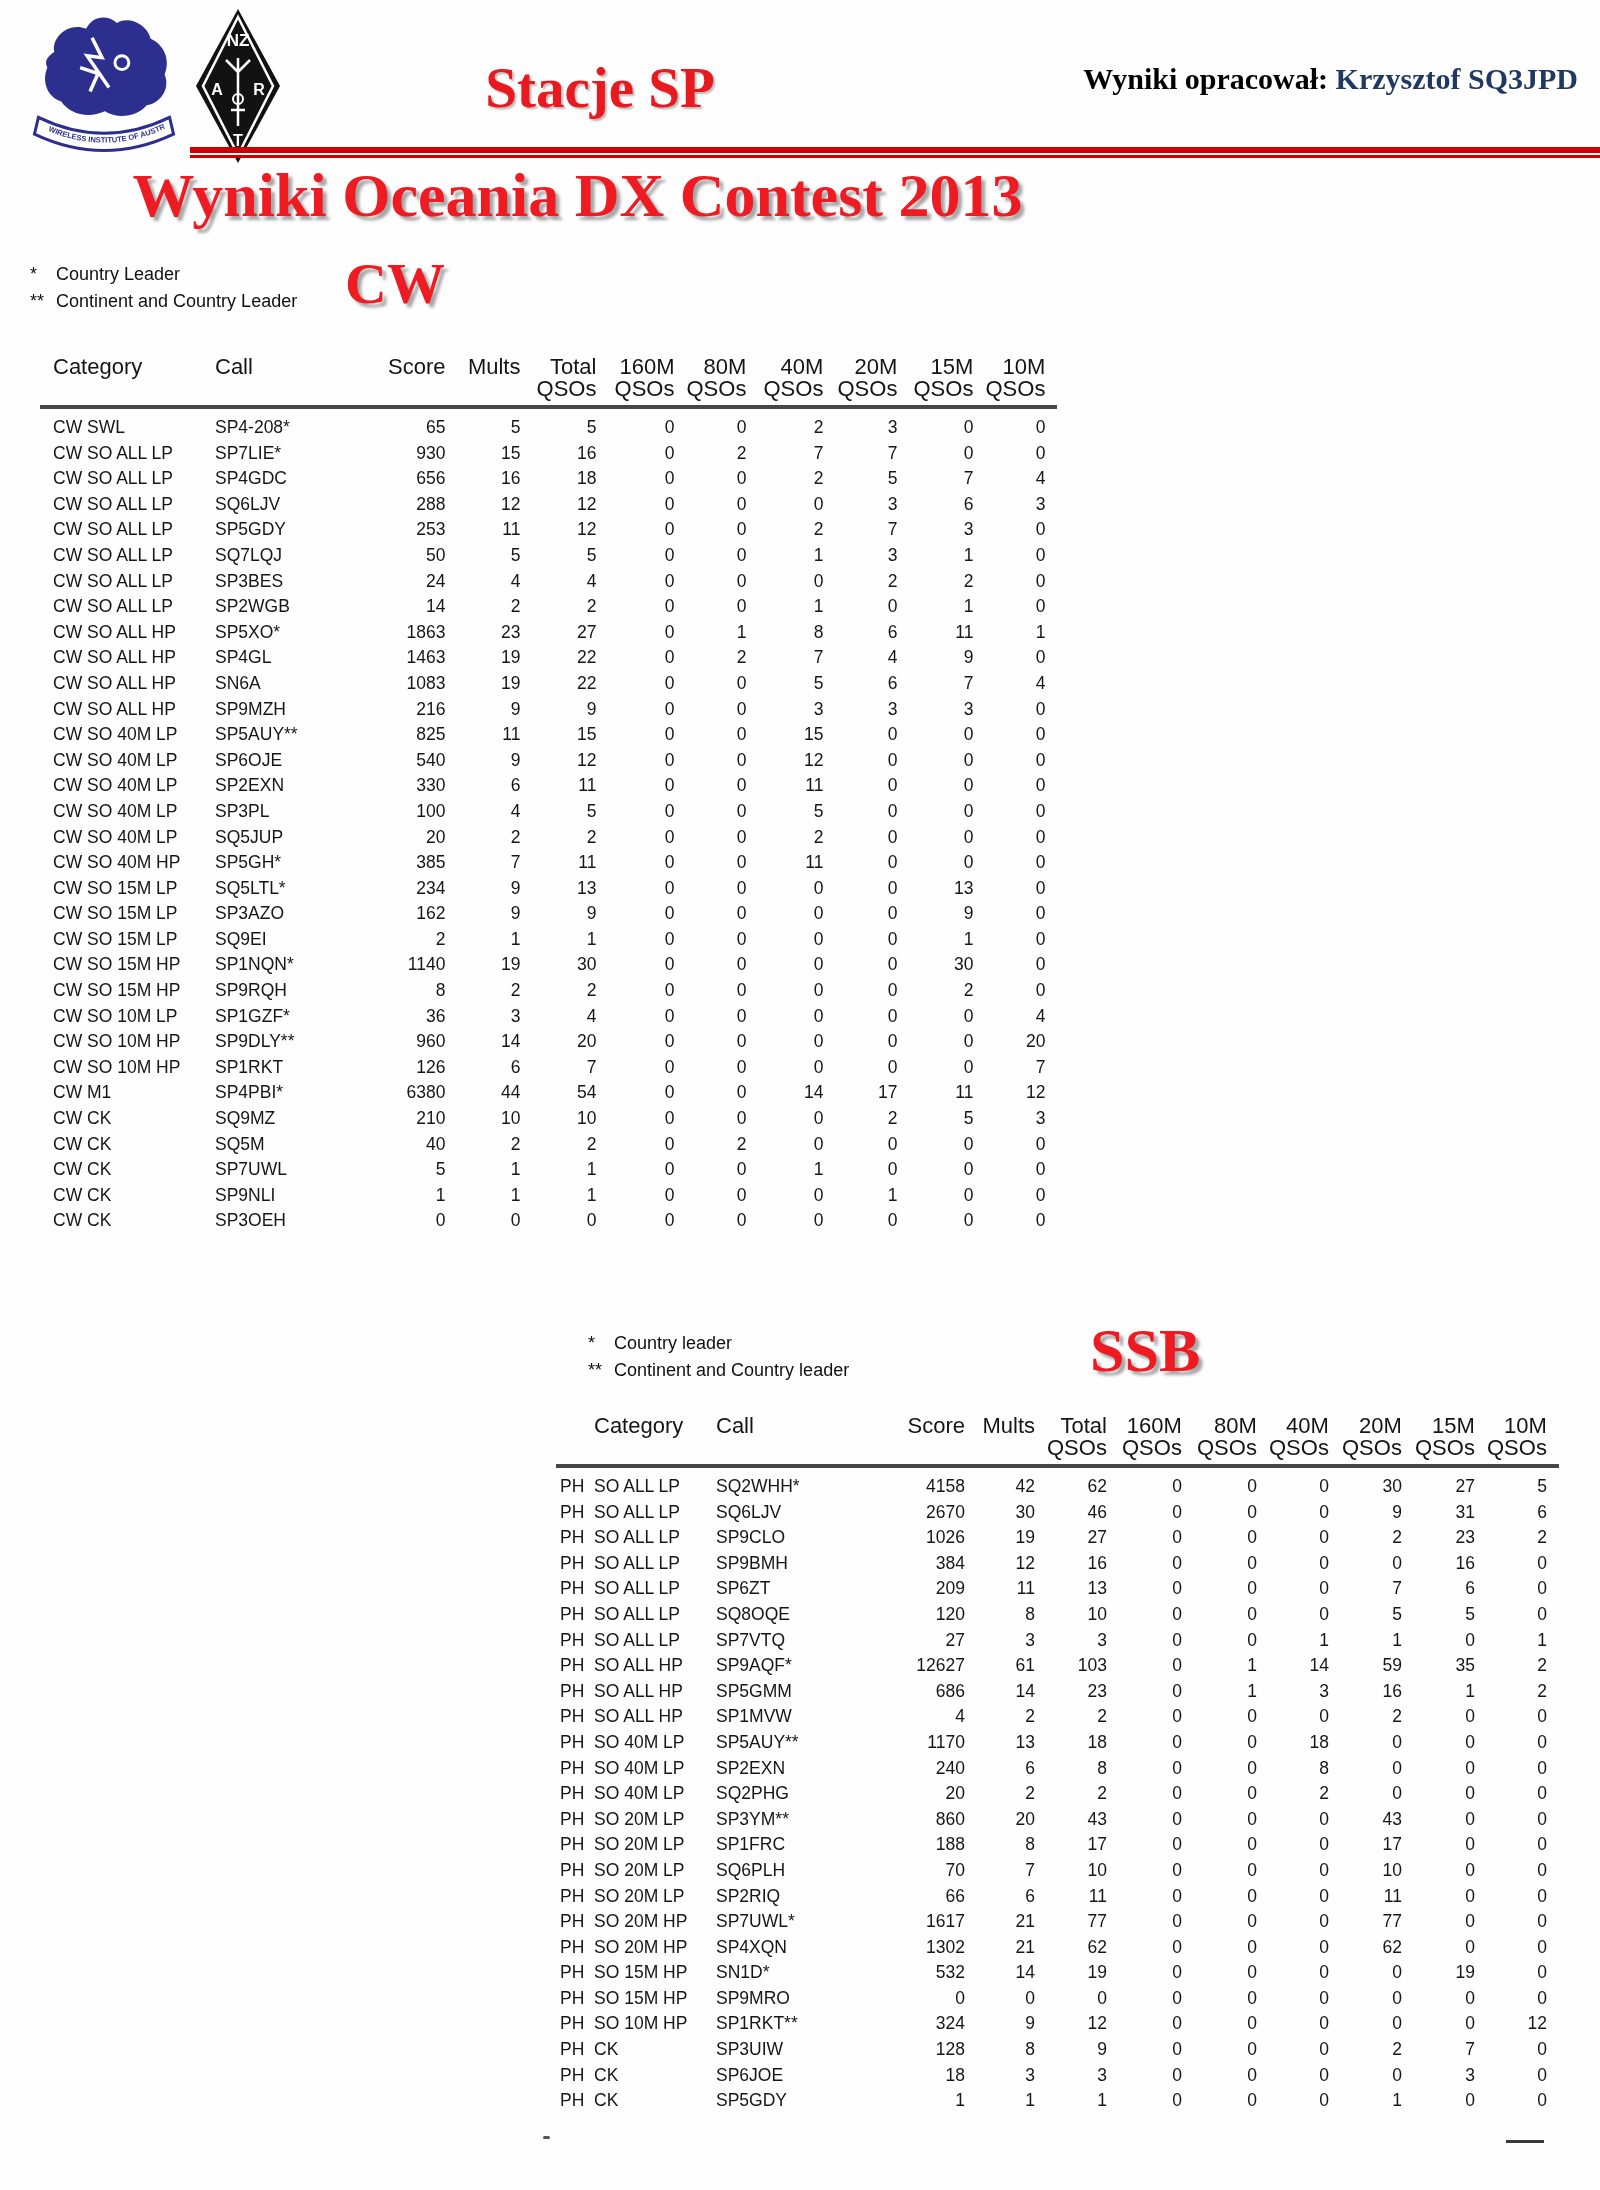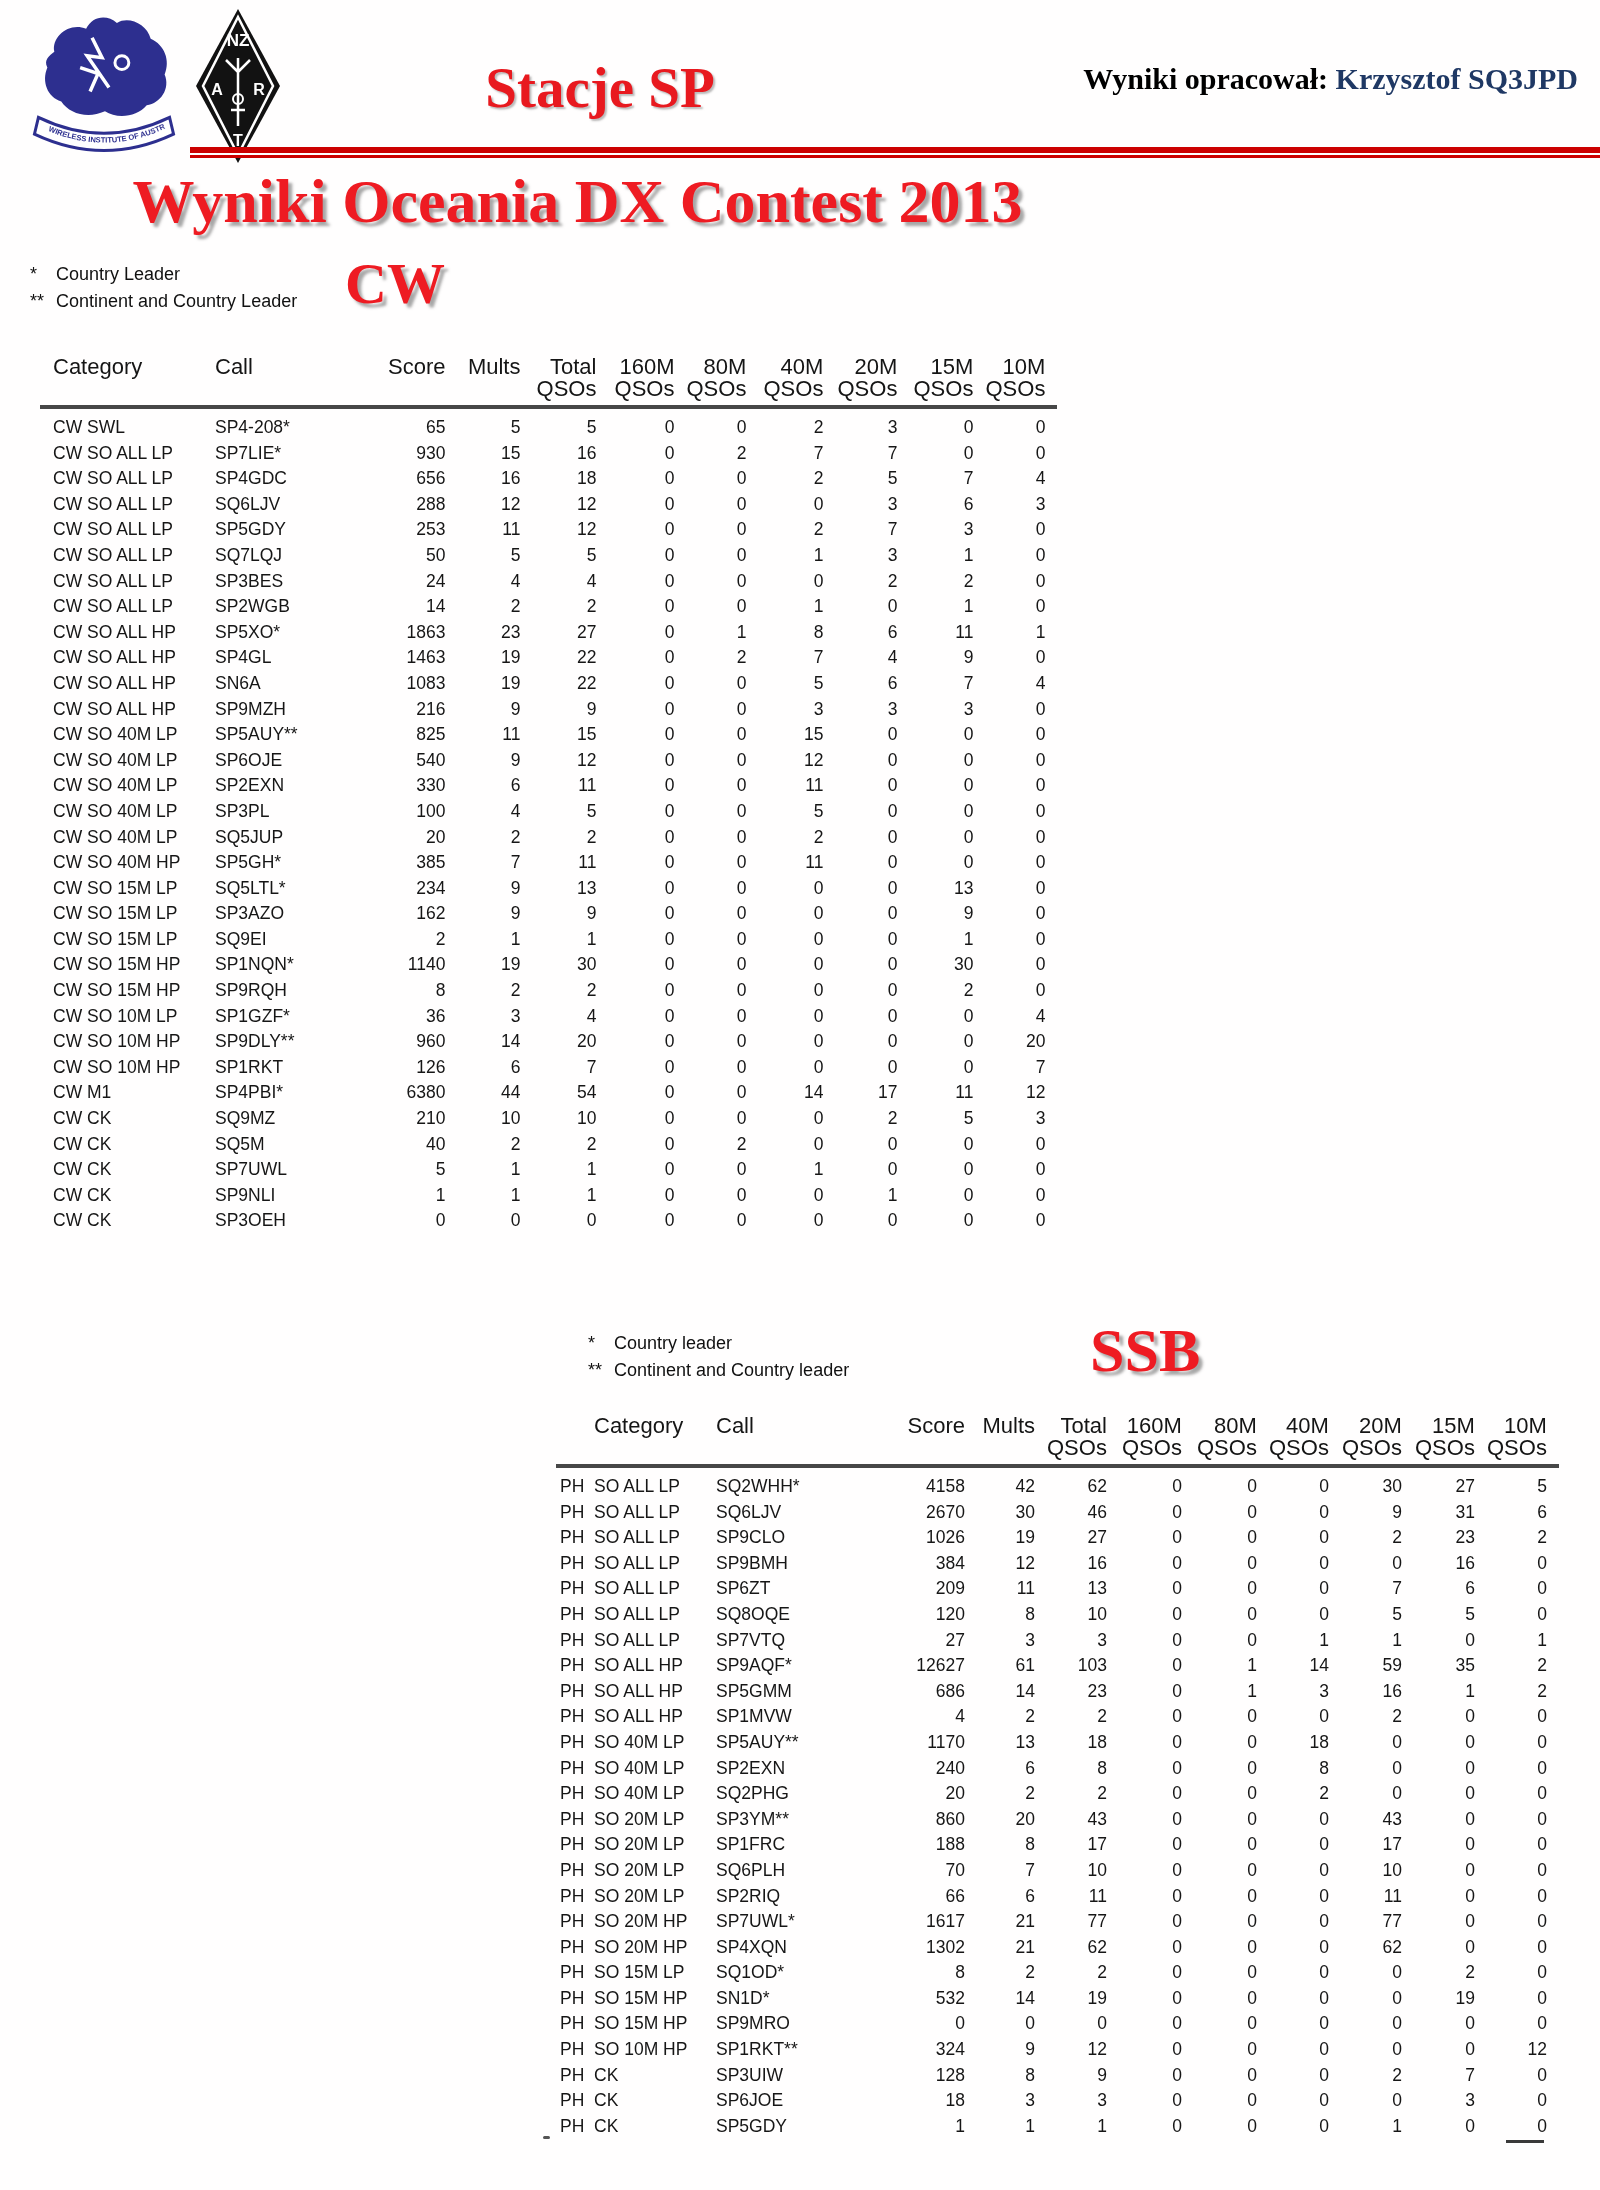--- a/index.html
+++ b/index.html
@@ -14,21 +14,21 @@
   .stacje{position:absolute;left:385px;top:36px;width:430px;text-align:center;
           font-family:"Liberation Serif",serif;font-weight:bold;font-size:57px;
           color:#e8191f;text-shadow:2px 2px 2px rgba(130,130,130,.55);margin-top:19px;}
   .credit{position:absolute;right:22px;top:62px;font-family:"Liberation Serif",serif;
           font-weight:bold;font-size:30px;color:#000;}
   .credit .navy{color:#1f3864;}
   .redline{position:absolute;left:190px;width:1410px;top:147px;height:11px;
            background:linear-gradient(#cc0000 0 6px,#ffffff 6px 8px,#cc0000 8px 11px);}
 
   
-  .main-title{position:absolute;left:0;top:166px;width:1155px;text-align:center;
+  .main-title{position:absolute;left:0;top:160px;width:1155px;text-align:center;
               font-family:"Liberation Serif",serif;font-weight:bold;font-size:62px;
               color:#ee1b22;text-shadow:4px 4px 3px rgba(120,120,120,.65);}
   .mode{position:absolute;font-family:"Liberation Serif",serif;font-weight:bold;
         color:#ee1b22;text-shadow:4px 4px 3px rgba(120,120,120,.65);text-align:left;}
   .mode-cw{left:345px;top:250px;width:180px;font-size:58px;}
   .mode-ssb{left:1090px;top:1315px;width:200px;font-size:62px;}
 
   
   .notes{position:absolute;font-size:18px;line-height:27px;color:#111;}
   .notes-cw{left:30px;top:261px;}
@@ -895,33 +895,20 @@
           <td class="num">21</td>
           <td class="num">62</td>
           <td class="num">0</td>
           <td class="num">0</td>
           <td class="num">0</td>
           <td class="num">62</td>
           <td class="num">0</td>
           <td class="num">0</td>
         </tr>
         <tr>
-          <td class="cat">PH  SO 15M LP</td>
-          <td class="call">SQ1OD*</td>
-          <td class="num">8</td>
-          <td class="num">2</td>
-          <td class="num">2</td>
-          <td class="num">0</td>
-          <td class="num">0</td>
-          <td class="num">0</td>
-          <td class="num">0</td>
-          <td class="num">2</td>
-          <td class="num">0</td>
-        </tr>
-        <tr>
           <td class="cat">PH  SO 15M HP</td>
           <td class="call">SN1D*</td>
           <td class="num">532</td>
           <td class="num">14</td>
           <td class="num">19</td>
           <td class="num">0</td>
           <td class="num">0</td>
           <td class="num">0</td>
           <td class="num">0</td>
           <td class="num">19</td>

